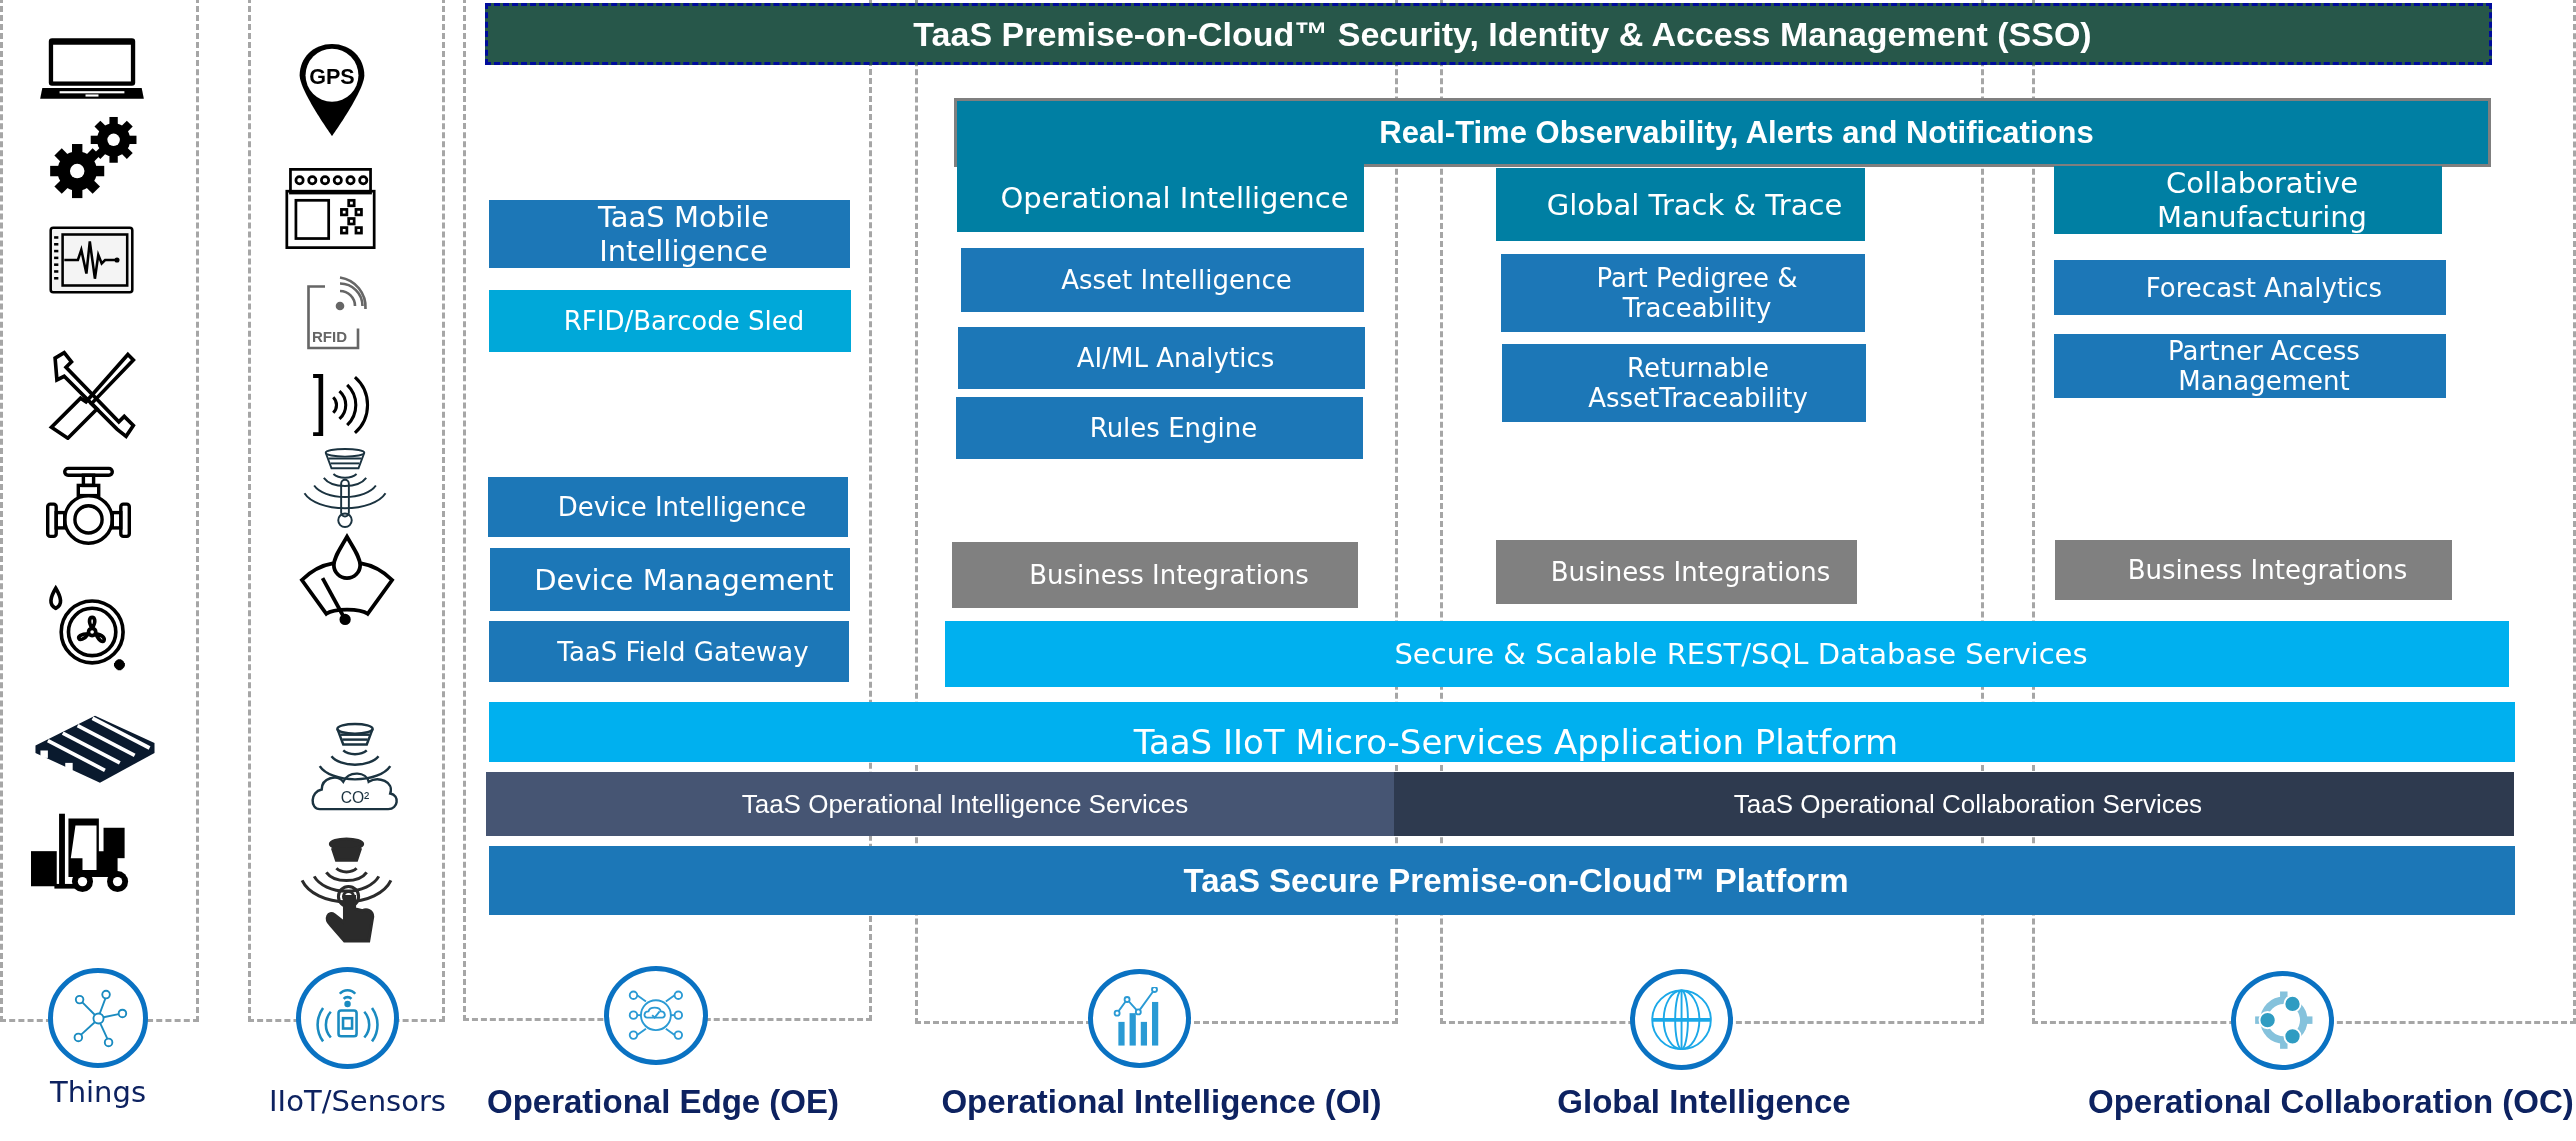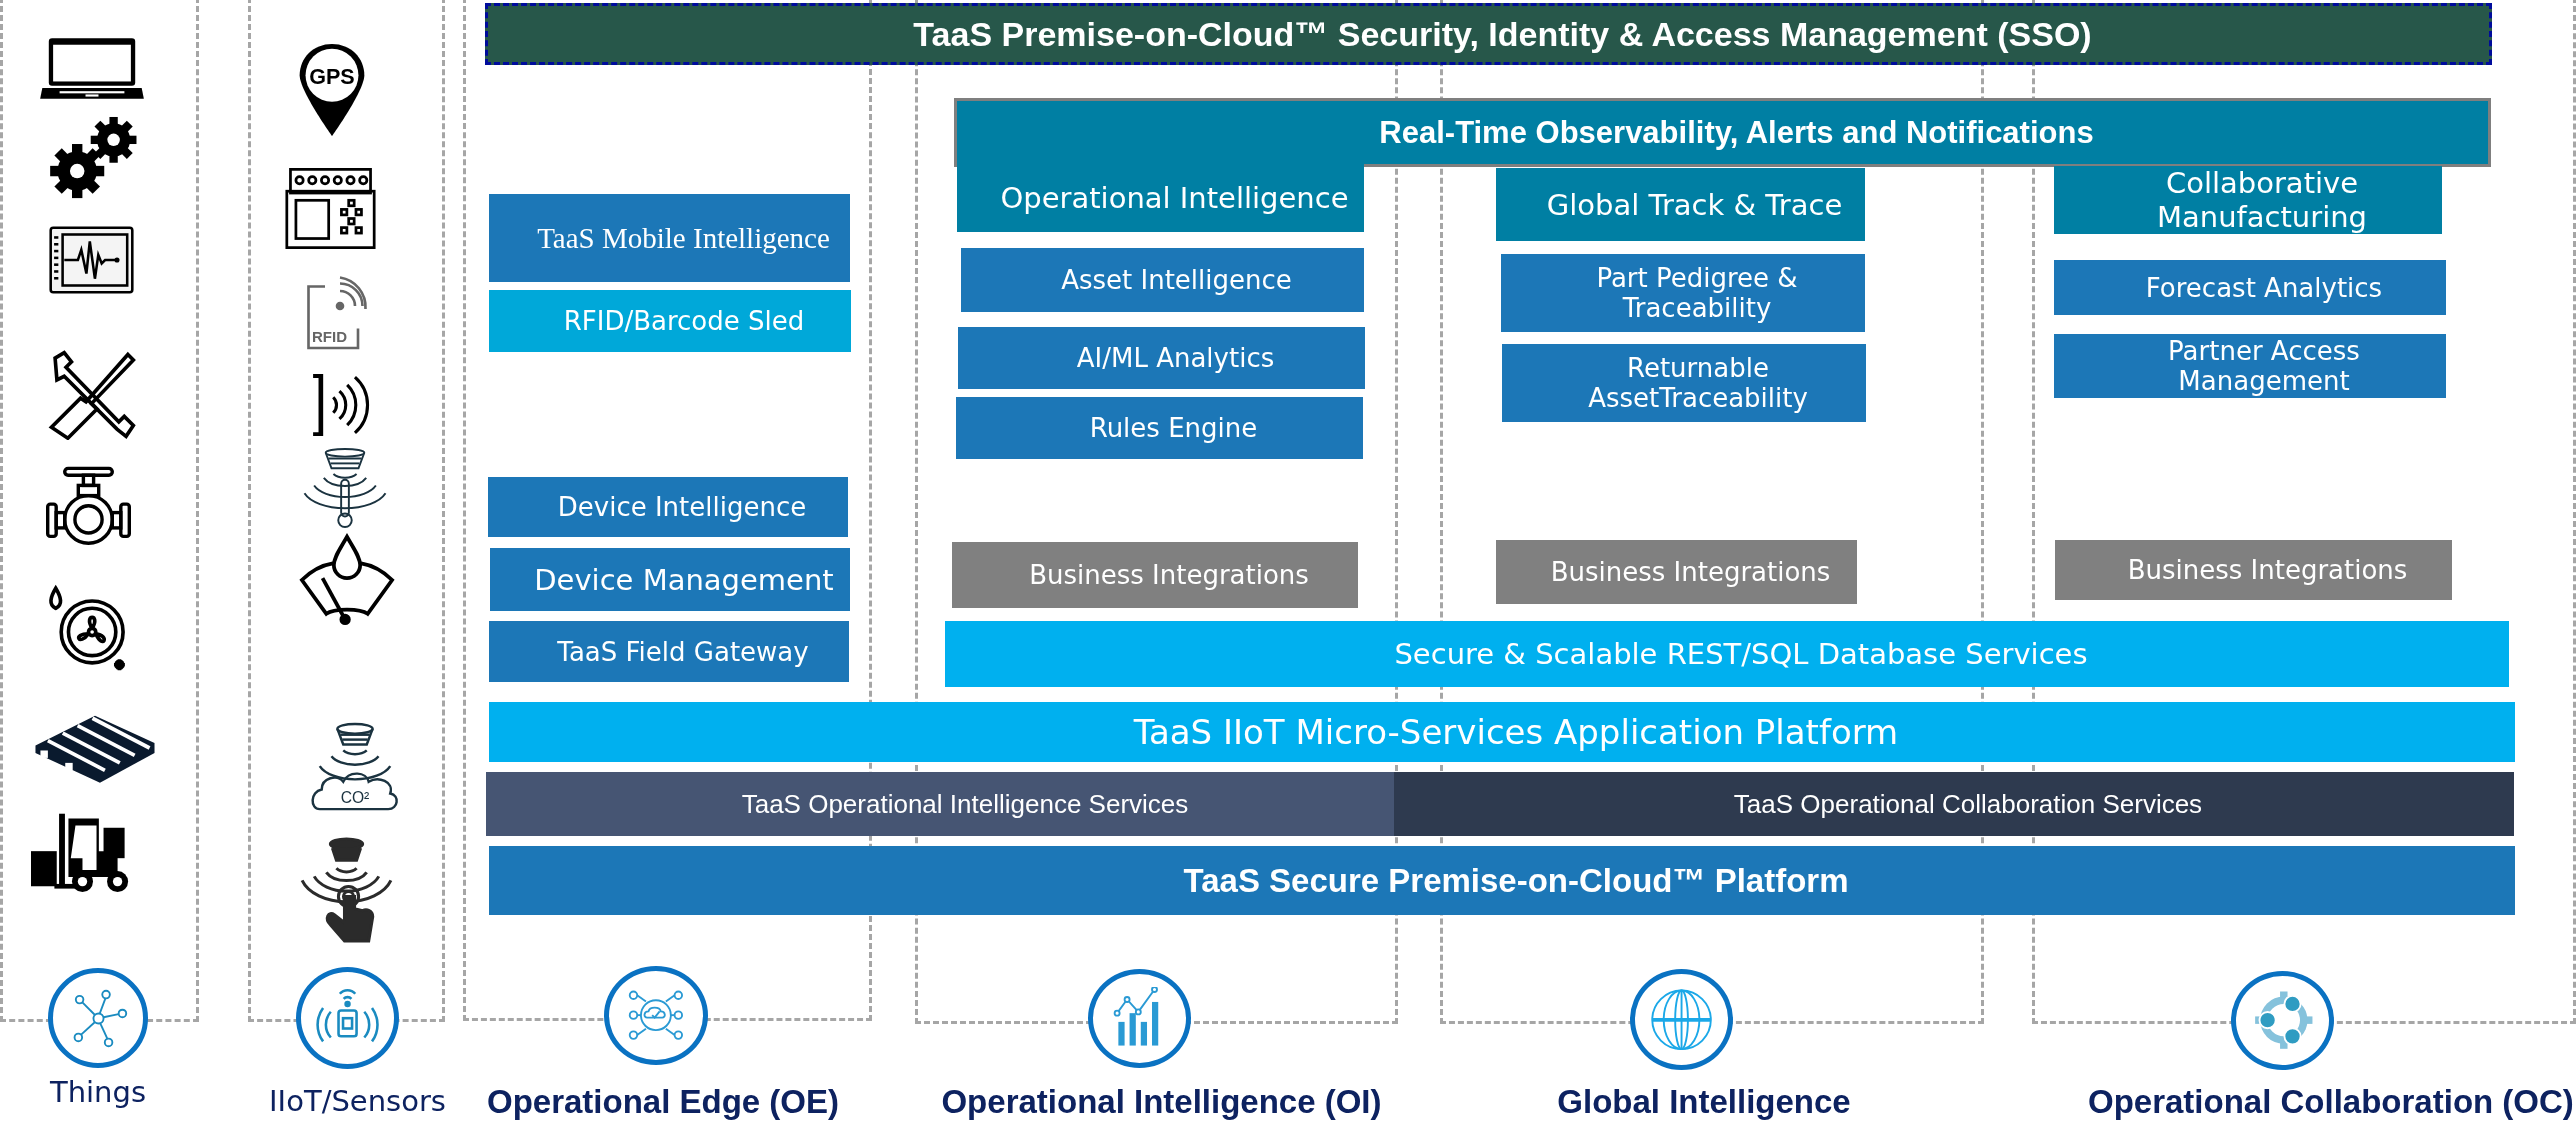--- a/index.html
+++ b/index.html
@@ -345,21 +345,21 @@
     </svg>
 </div>
 
 <div class="label reg" style="left:33px;top:1075px;width:130px;">Things</div>
 <div class="label reg" style="left:260px;top:1084px;width:195px;">IIoT/Sensors</div>
 <div class="label b" style="left:481px;top:1083px;width:364px;">Operational Edge (OE)</div>
 <div class="label b" style="left:937px;top:1083px;width:449px;">Operational Intelligence (OI)</div>
 <div class="label b" style="left:1496px;top:1083px;width:416px;">Global  Intelligence</div>
 <div class="label b" style="left:2088px;top:1083px;width:481px;">Operational Collaboration (OC)</div>
 
-<div class="box blue f44" style="left:489px;top:194px;width:361px;height:88px;font-family:Liberation Serif, serif;">
+<div class="box blue f44" style="left:489px;top:200px;width:361px;height:68px;">
   <span>TaaS Mobile Intelligence</span>
 </div>
 <div class="box cyan f40" style="left:489px;top:254px;width:362px;height:62px;margin-top:36px;">
   <span>RFID/Barcode Sled</span>
 </div>
 <div class="box blue f40" style="left:488px;top:477px;width:360px;height:60px;">
   <span>Device Intelligence</span>
 </div>
 <div class="box blue f44" style="left:490px;top:548px;width:360px;height:63px;">
   <span>Device Management</span>
@@ -406,21 +406,21 @@
 <div class="box blue f40" style="left:2054px;top:334px;width:392px;height:64px;">
   <span>Partner Access Management</span>
 </div>
 <div class="box gray f40" style="left:2055px;top:540px;width:397px;height:60px;">
   <span>Business Integrations</span>
 </div>
 
 <div class="box sky f44" style="left:945px;top:621px;width:1564px;height:66px;">
   <span>Secure &amp; Scalable REST/SQL Database Services</span>
 </div>
-<div class="box sky f52" style="left:489px;top:702px;width:2026px;height:60px;">
+<div class="box sky f52" style="left:489px;top:702px;width:2026px;height:60px;align-items:flex-end;">
   <span>TaaS  IIoT Micro-Services Application Platform</span>
 </div>
 <div class="box slate bold" style="left:486px;top:772px;width:930px;height:64px;font-size:26px;font-weight:normal;">
   <span>TaaS Operational Intelligence Services</span>
 </div>
 <div class="box navy bold" style="left:1394px;top:772px;width:1120px;height:64px;font-size:26px;font-weight:normal;">
   <span>TaaS Operational Collaboration Services</span>
 </div>
 <div class="box blue bold" style="left:489px;top:846px;width:2026px;height:69px;font-size:33px;">
   <span>TaaS Secure Premise-on-Cloud™ Platform</span>

